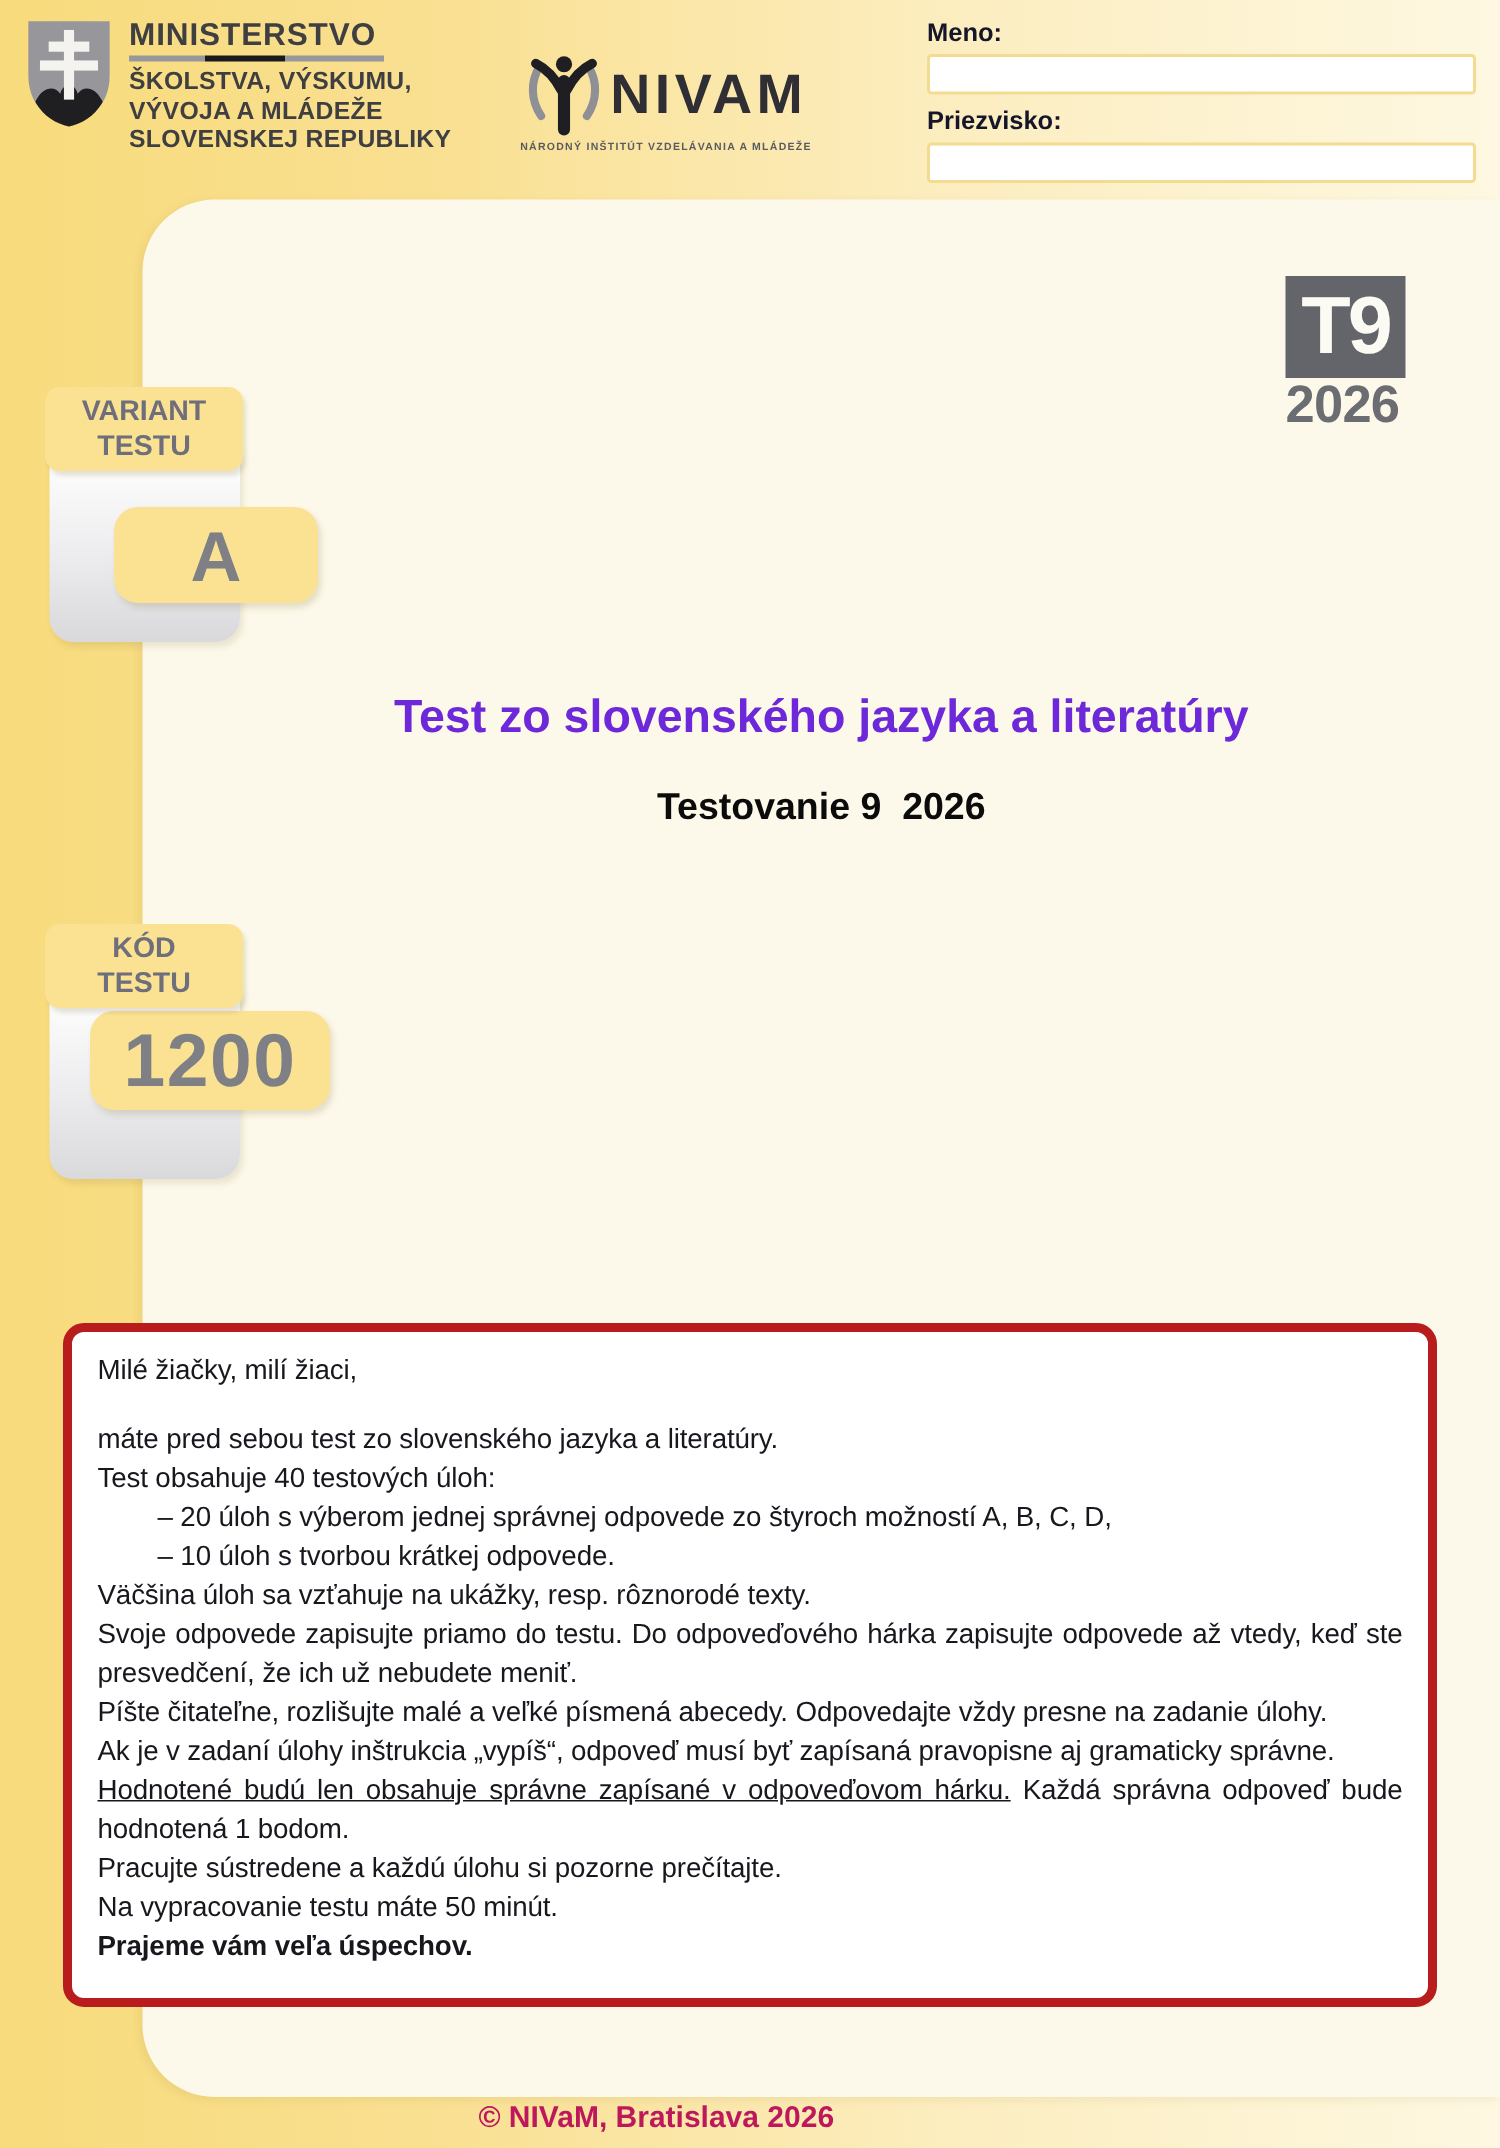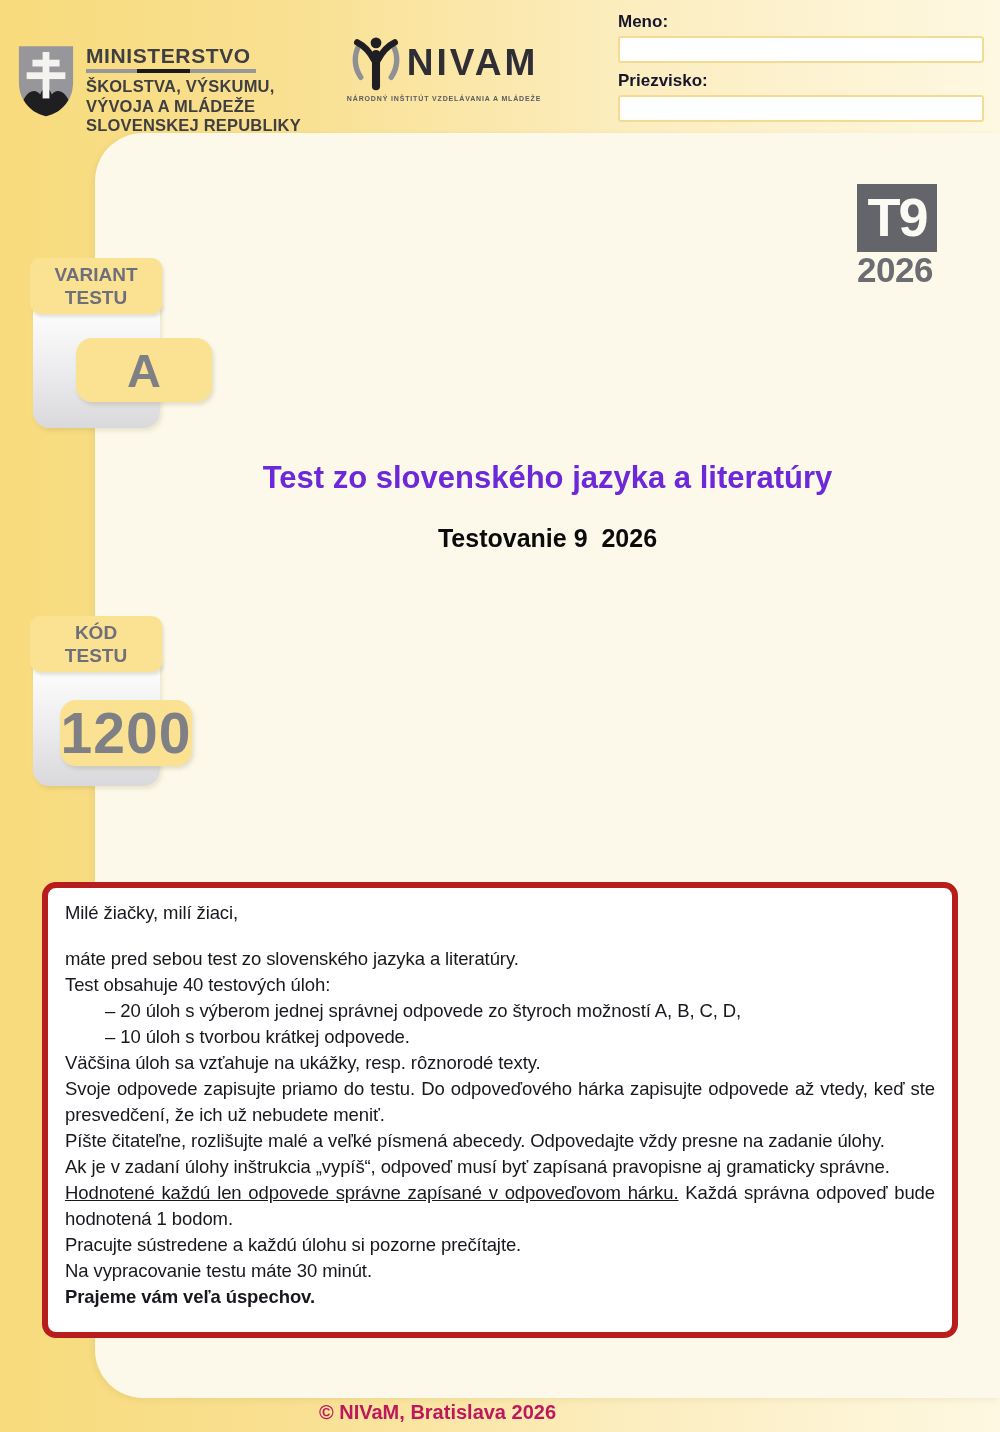--- a/index.html
+++ b/index.html
@@ -8,21 +8,21 @@
     width:1000px; height:1432px; position:relative; overflow:hidden;
     background: linear-gradient(90deg,#F8DB7C 0%, #F9E092 30%, #FCEDBE 62%, #FEF8E2 100%);
     font-family:"Liberation Sans", sans-serif;
   }
   .sheet {
     position:absolute; left:95px; top:133px; width:905px; height:1265px;
     background:#FDF9EA; border-radius:48px 0 0 48px;
     box-shadow:-2px 2px 6px rgba(150,130,60,0.12);
   }
   
-  .ministry { position:absolute; left:16px; top:10px; display:flex; gap:10px; align-items:flex-start;margin-top:32px; }
+  .ministry { position:absolute; left:16px; top:10px; display:flex; gap:10px; align-items:flex-start; }
   .coat-svg { width:60px; height:78px; display:block; }
   .min-text { padding-top:2px; color:#3F3F42; }
   .min-title { font-size:21px; font-weight:bold; letter-spacing:0.6px; line-height:23px; }
   .min-bar { height:4px; width:170px; margin:2px 0 4px 0;
     background:linear-gradient(90deg,#96989B 0 30%, #1A1A1C 30% 61%, #96989B 61% 100%); }
   .min-line { font-size:16.5px; font-weight:bold; line-height:19.5px; letter-spacing:0.2px; }
   
   .nivam { position:absolute; left:346px; top:34px; width:196px; text-align:center; }
   .nivam-row { display:flex; align-items:center; justify-content:center; gap:5px; }
   .nivam-svg { width:52px; height:58px; display:block; }
@@ -47,21 +47,21 @@
     background:linear-gradient(180deg,#FFFFFF 0%, #ECECEE 55%, #D9D9DC 100%);
     border-radius:0 0 16px 16px; box-shadow:2px 3px 4px rgba(130,115,55,0.15); }
   .tab-value { position:absolute; background:#FBE293; border-radius:16px; z-index:2;
     display:flex; align-items:center; justify-content:center; font-weight:bold; color:#7E8085;
     box-shadow:2px 3px 4px rgba(130,115,55,0.2); }
   .variant-label { top:258px; }
   .variant-panel { top:302px; }
   .variant-value { left:76px; top:338px; width:136px; height:64px; font-size:47px; }
   .kod-label { top:616px; }
   .kod-panel { top:660px; }
-  .kod-value { left:60px; top:700px; width:132px; height:66px; font-size:57px; letter-spacing:1px; }
+  .kod-value { left:60px; top:674px; width:160px; height:66px; font-size:50px; letter-spacing:1px; }
   
   .title-main { position:absolute; left:95px; width:905px; top:460px; text-align:center;
     font-size:31px; font-weight:bold; color:#6d28d9; }
   .title-sub { position:absolute; left:95px; width:905px; top:524px; text-align:center;
     font-size:25px; font-weight:bold; color:#0B0B0C; white-space:pre; }
   
   .instructions { position:absolute; left:42px; top:882px; width:916px; height:456px;
     background:#FFFFFF; border:6px solid #b91c1c; border-radius:14px;
     padding:12px 17px; font-size:18.5px; line-height:26px; color:#17171E; letter-spacing:-0.1px; }
   .instructions p { margin:0; }
@@ -144,19 +144,19 @@
   <p>Milé žiačky, milí žiaci,</p>
   <div class="gap"></div>
   <p>máte pred sebou test zo slovenského jazyka a literatúry.</p>
   <p>Test obsahuje 40 testových úloh:</p>
   <p class="indent">–  20 úloh s výberom jednej správnej odpovede zo štyroch možností A, B, C, D,</p>
   <p class="indent">–  10 úloh s tvorbou krátkej odpovede.</p>
   <p>Väčšina úloh sa vzťahuje na ukážky, resp. rôznorodé texty.</p>
   <p class="just">Svoje odpovede zapisujte priamo do testu. Do odpoveďového hárka zapisujte odpovede až vtedy, keď ste presvedčení, že ich už nebudete meniť.</p>
   <p class="just">Píšte čitateľne, rozlišujte malé a veľké písmená abecedy. Odpovedajte vždy presne na zadanie úlohy.</p>
   <p class="just">Ak je v zadaní úlohy inštrukcia „vypíš“, odpoveď musí byť zapísaná pravopisne aj gramaticky správne.</p>
-  <p class="just"><span class="u">Hodnotené každú len odpovede správne zapísané v odpoveďovom hárku.</span><span> Každá správna odpoveď bude hodnotená 1 bodom.</span></p>
+  <p class="just"><span class="u">Hodnotené budú len obsahuje správne zapísané v odpoveďovom hárku.</span><span> Každá správna odpoveď bude hodnotená 1 bodom.</span></p>
   <p>Pracujte sústredene a každú úlohu si pozorne prečítajte.</p>
-  <p>Na vypracovanie testu máte 30 minút.</p>
+  <p>Na vypracovanie testu máte 50 minút.</p>
   <p class="closing">Prajeme vám veľa úspechov.</p>
 </div>
 
 <div class="footer">© NIVaM, Bratislava 2026</div>
 
 </body></html>

